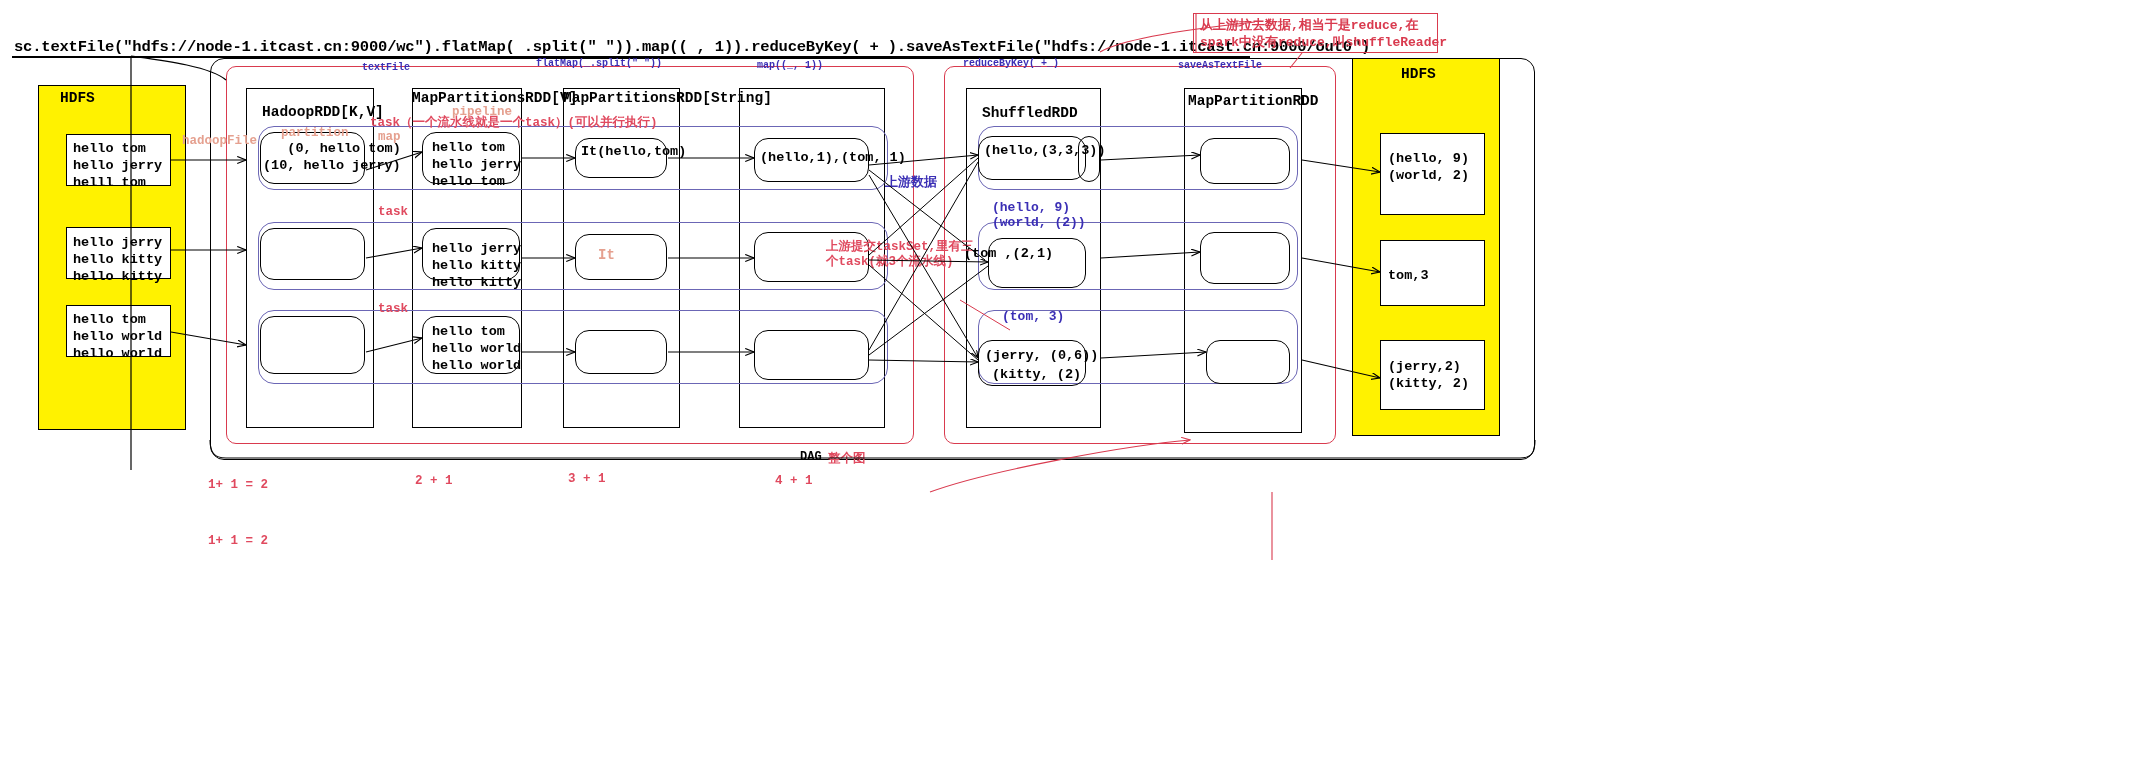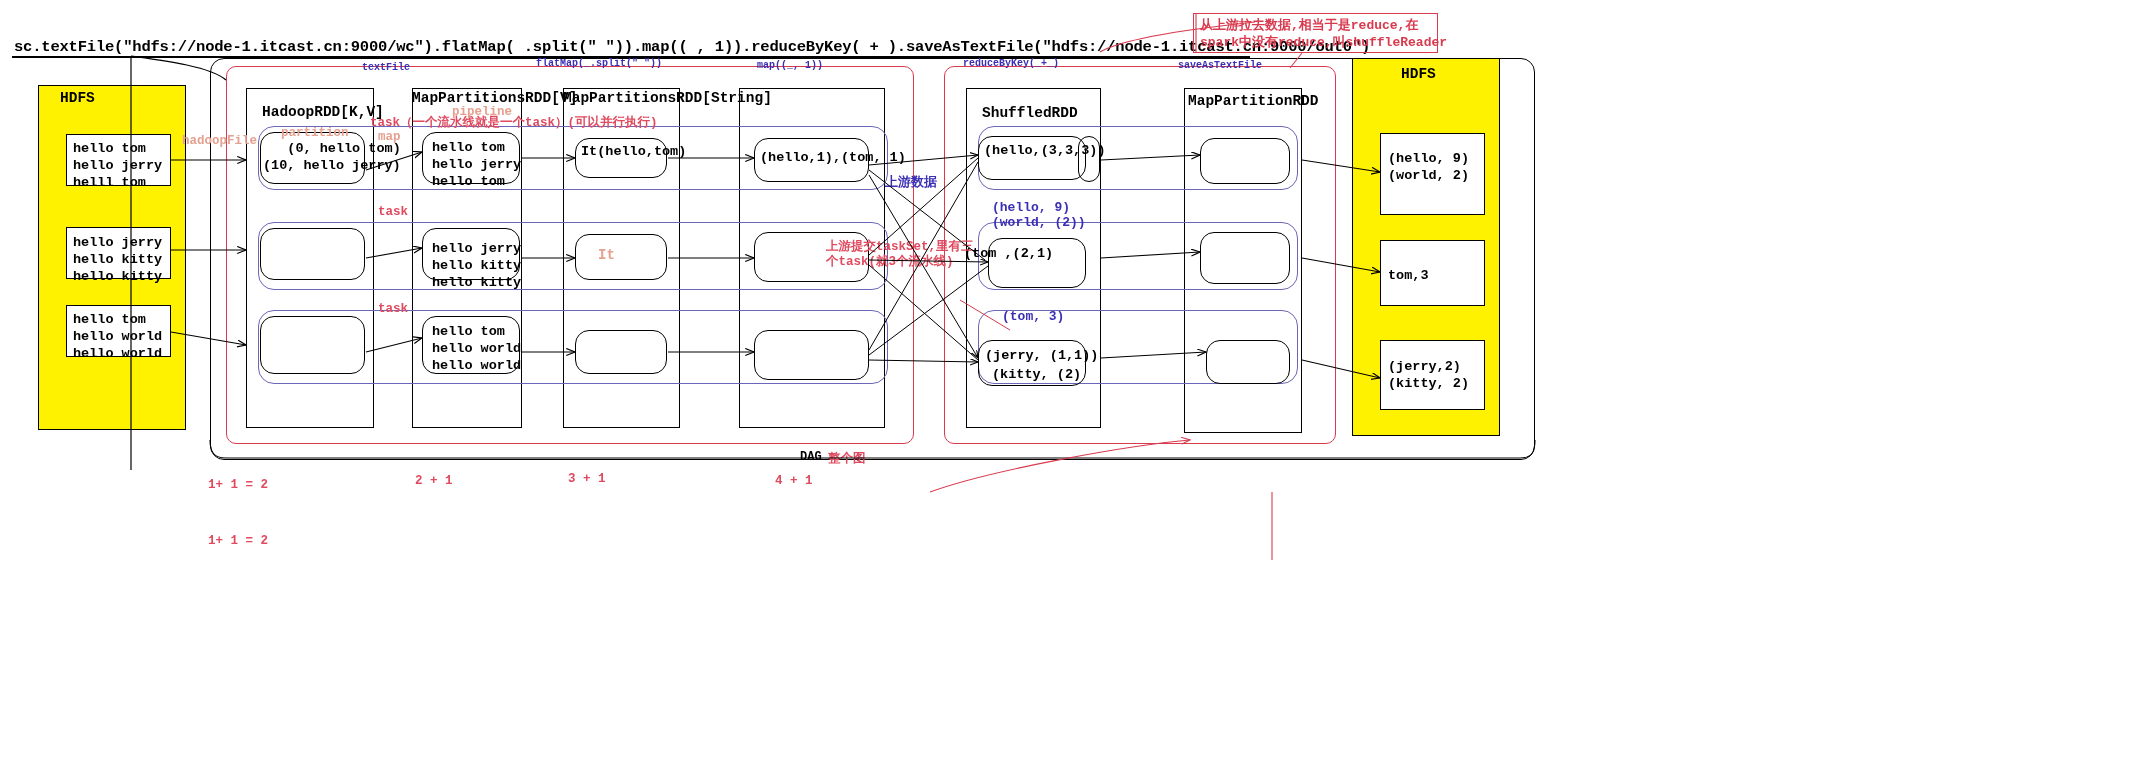--- a/index.html
+++ b/index.html
@@ -145,21 +145,21 @@
   <div class="lbl data" style="left:984px;top:142px;">(hello,(3,3,3))</div>
   <div class="lbl blue-s" style="left:992px;top:160px;">(hello, 9)
 (world, (2))</div>
   <div class="box round" style="left:1078px;top:136px;width:22px;height:46px;"></div>
 
   <div class="box round" style="left:988px;top:238px;width:98px;height:50px;"></div>
   <div class="lbl data" style="left:964px;top:245px;">(tom ,(2,1)</div>
   <div class="lbl blue-s" style="left:1002px;top:269px;">(tom, 3)</div>
 
   <div class="box round" style="left:978px;top:340px;width:108px;height:46px;"></div>
-  <div class="lbl data" style="left:985px;top:347px;">(jerry, (1,1))</div>
+  <div class="lbl data" style="left:985px;top:347px;">(jerry, (0,6))</div>
   <div class="lbl data" style="left:992px;top:366px;">(kitty, (2)</div>
 
   <div class="box round" style="left:1200px;top:138px;width:90px;height:46px;"></div>
   <div class="box round" style="left:1200px;top:232px;width:90px;height:52px;"></div>
   <div class="box round" style="left:1206px;top:340px;width:84px;height:44px;"></div>
 
   <div class="box yellow" style="left:1352px;top:58px;width:148px;height:378px;"></div>
   <div class="lbl k" style="left:1401px;top:66px;">HDFS</div>
 
   <div class="box white" style="left:1380px;top:133px;width:105px;height:82px;"></div>

